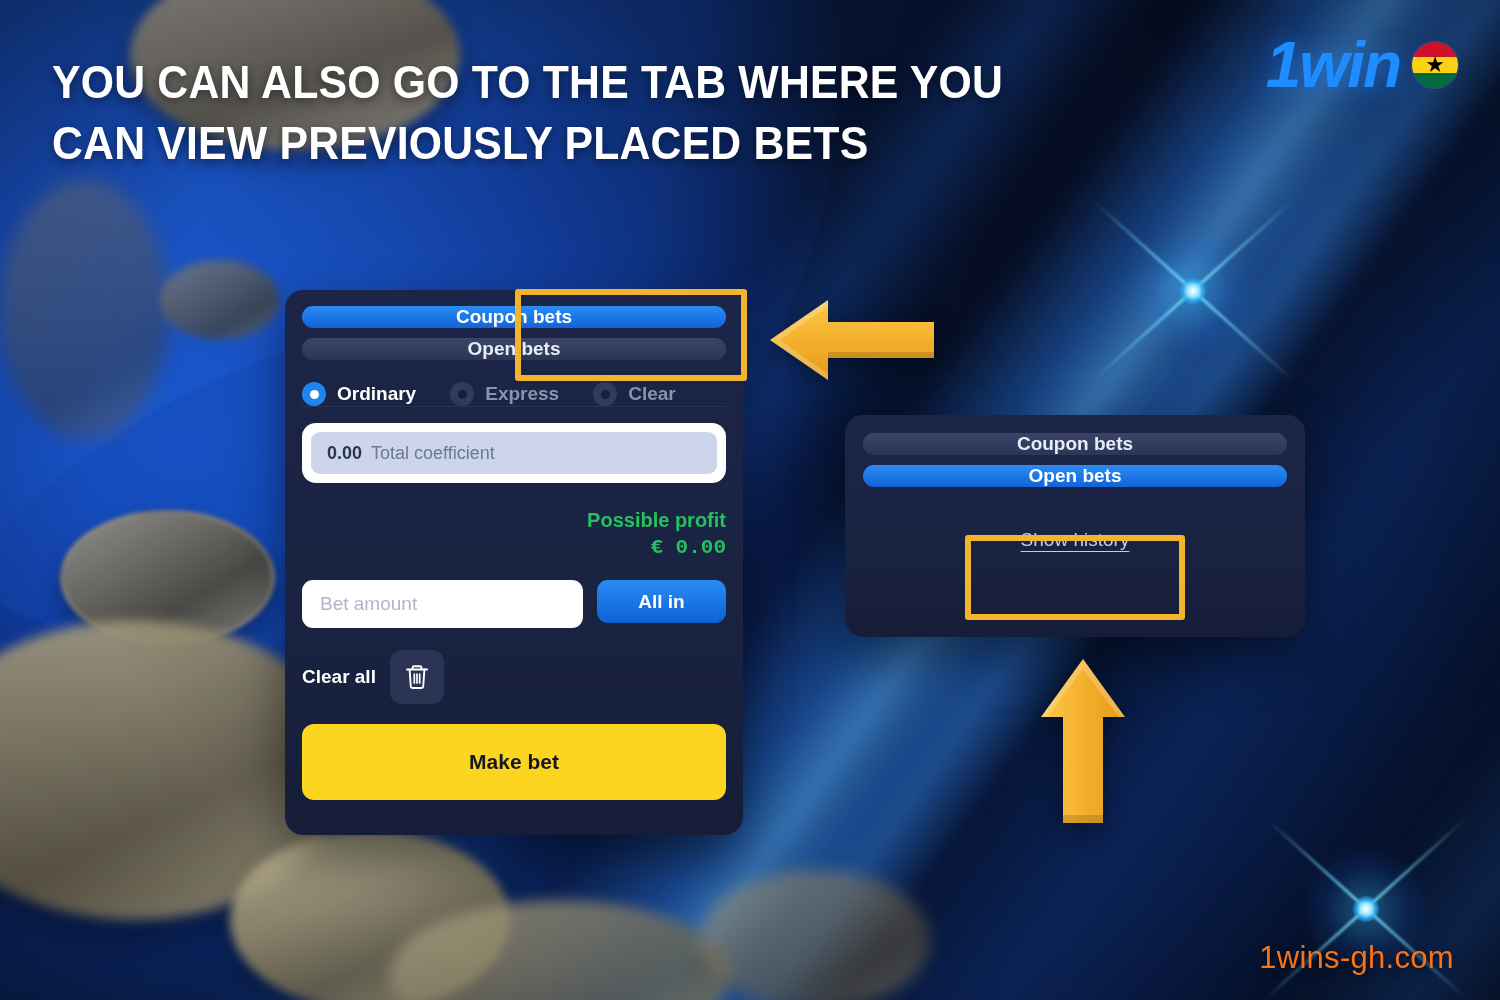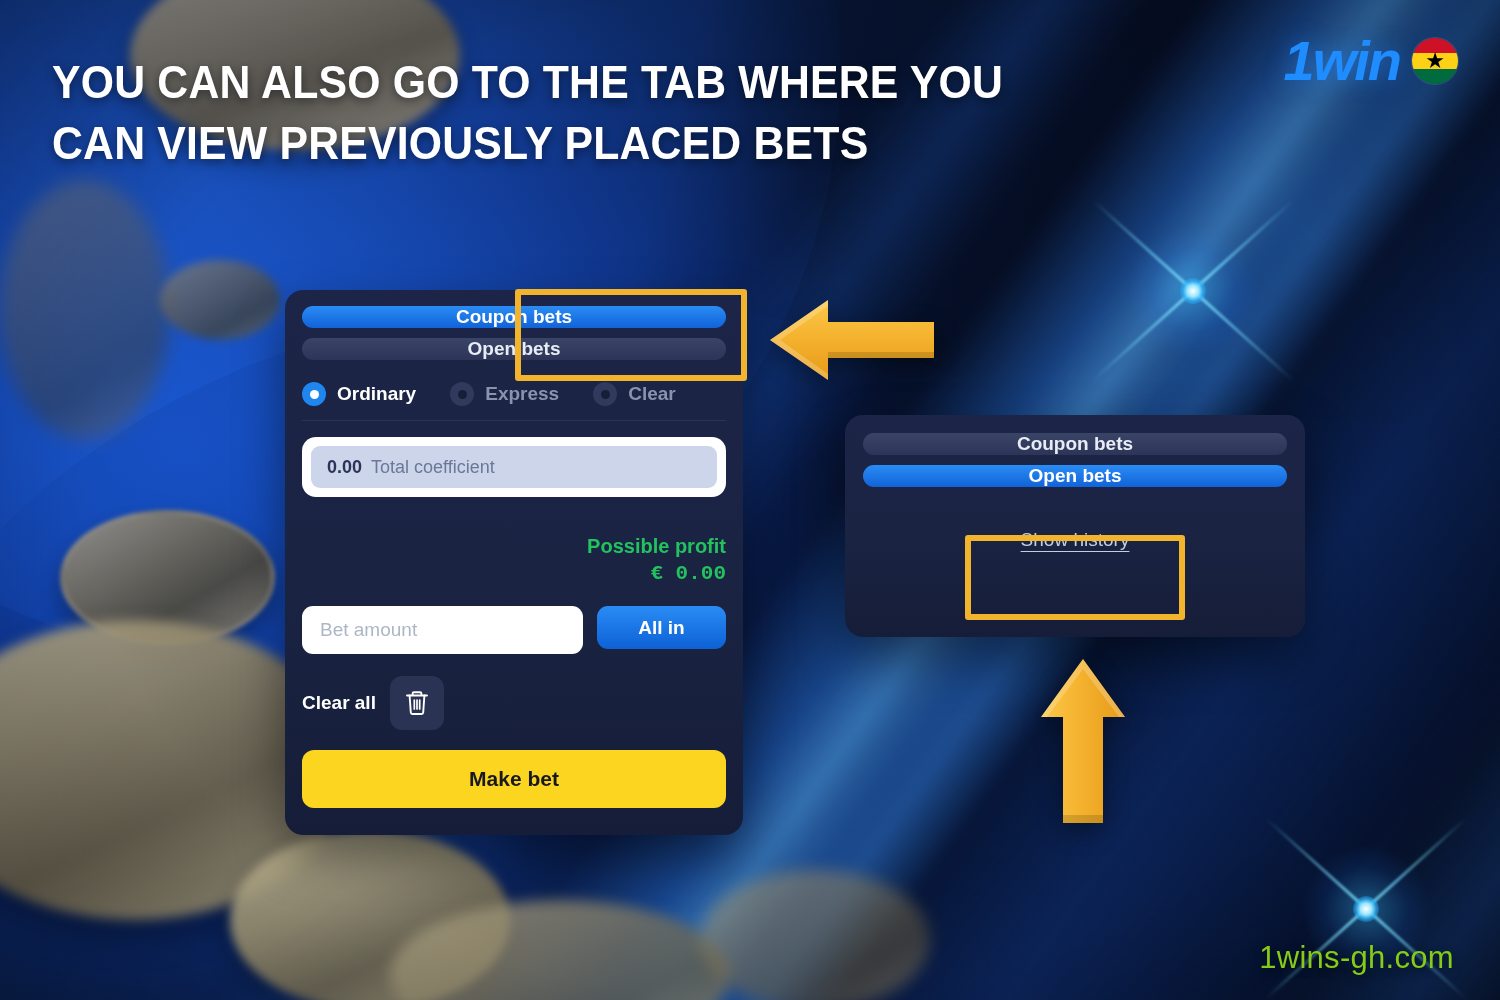--- a/index.html
+++ b/index.html
@@ -192,21 +192,21 @@
   }
   #headline .line { display: block; white-space: nowrap; }
 
   
   #logo {
     position: absolute;
     right: 42px; top: 33px;
     display: flex; align-items: center; gap: 12px;
   }
   #logo .wordmark {
-    font-size: 56px;
+    font-size: 64px;
     font-weight: 700;
     font-style: italic;
     color: #1f8dff;
     letter-spacing: -2px;
     line-height: 1;
     text-shadow: 0 0 22px rgba(30,130,255,0.5);
   }
   #logo .flag {
     width: 46px; height: 46px;
     border-radius: 50%;
@@ -252,21 +252,20 @@
     color: #ffffff;
   }
   .tab.inactive {
     background: linear-gradient(180deg, #3a4466 0%, #2c3557 100%);
     color: #e8ecf6;
   }
 
   .radio-row {
     display: flex; align-items: center;
     margin-top: 22px; gap: 34px;
-    padding-bottom: 14px;
     border-bottom: 1px solid rgba(255,255,255,0.07);
   }
   .radio-item { display: flex; align-items: center; gap: 11px; cursor: pointer; }
   .radio-dot {
     width: 24px; height: 24px; border-radius: 50%;
     background: #2f3a5c;
     display: flex; align-items: center; justify-content: center;
   }
   .radio-dot.on { background: #1f86f0; }
   .radio-dot .inner {
@@ -287,21 +286,21 @@
     background: #ccd5ea;
     border-radius: 9px;
     height: 42px;
     display: flex; align-items: center;
     padding: 13px 16px; gap: 9px;
   }
   .coef-value { font-size: 18px; font-weight: 700; color: #2a3457; }
   .coef-label { font-size: 18px; font-weight: 400; color: #6b7898; }
 
   .profit-block {
-    margin-top: 36px;
+    margin-top: 24px;
     text-align: right;
     color: #22c35e;
     font-weight: 700;
     line-height: 1.35;
   }
   .profit-title { font-size: 20px; }
   .profit-amount { font-size: 21px; font-family: Liberation Mono, monospace; }
 
   .amount-row { display: flex; gap: 14px; margin-top: 18px; }
   .bet-input {
@@ -336,21 +335,21 @@
     width: 54px; height: 54px;
     border-radius: 12px;
     background: #2a3354;
     border: none;
     display: flex; align-items: center; justify-content: center;
     cursor: pointer;
   }
 
   .makebet-btn {
     margin-top: 20px;
-    width: 100%; height: 58px;
+    width: 100%; height: 76px;
     border: none; border-radius: 12px;
     background: #fcd521;
     color: #17191f;
     font-size: 21px; font-weight: 700;
     font-family: "Liberation Sans", sans-serif;
     cursor: pointer;
   }
 
   
   #openbets-panel {
@@ -384,21 +383,21 @@
   
   .arrow { position: absolute; filter: drop-shadow(0 7px 12px rgba(0,0,0,0.4)); }
   #arrow-left { left: 766px; top: 294px; width: 172px; height: 92px; }
   #arrow-up   { left: 1035px; top: 655px; width: 96px; height: 172px; }
 
   
   #footer-url {
     position: absolute;
     right: 46px; bottom: 24px;
     font-size: 31px;
-    color: #84cc16;
+    color: #f97316;
     letter-spacing: 0.3px;
     text-shadow: 0 2px 8px rgba(0,0,0,0.5);
   }
 </style>
 </head>
 <body>
 
 <div id="stage">
 
   <div class="bg-base"></div>

